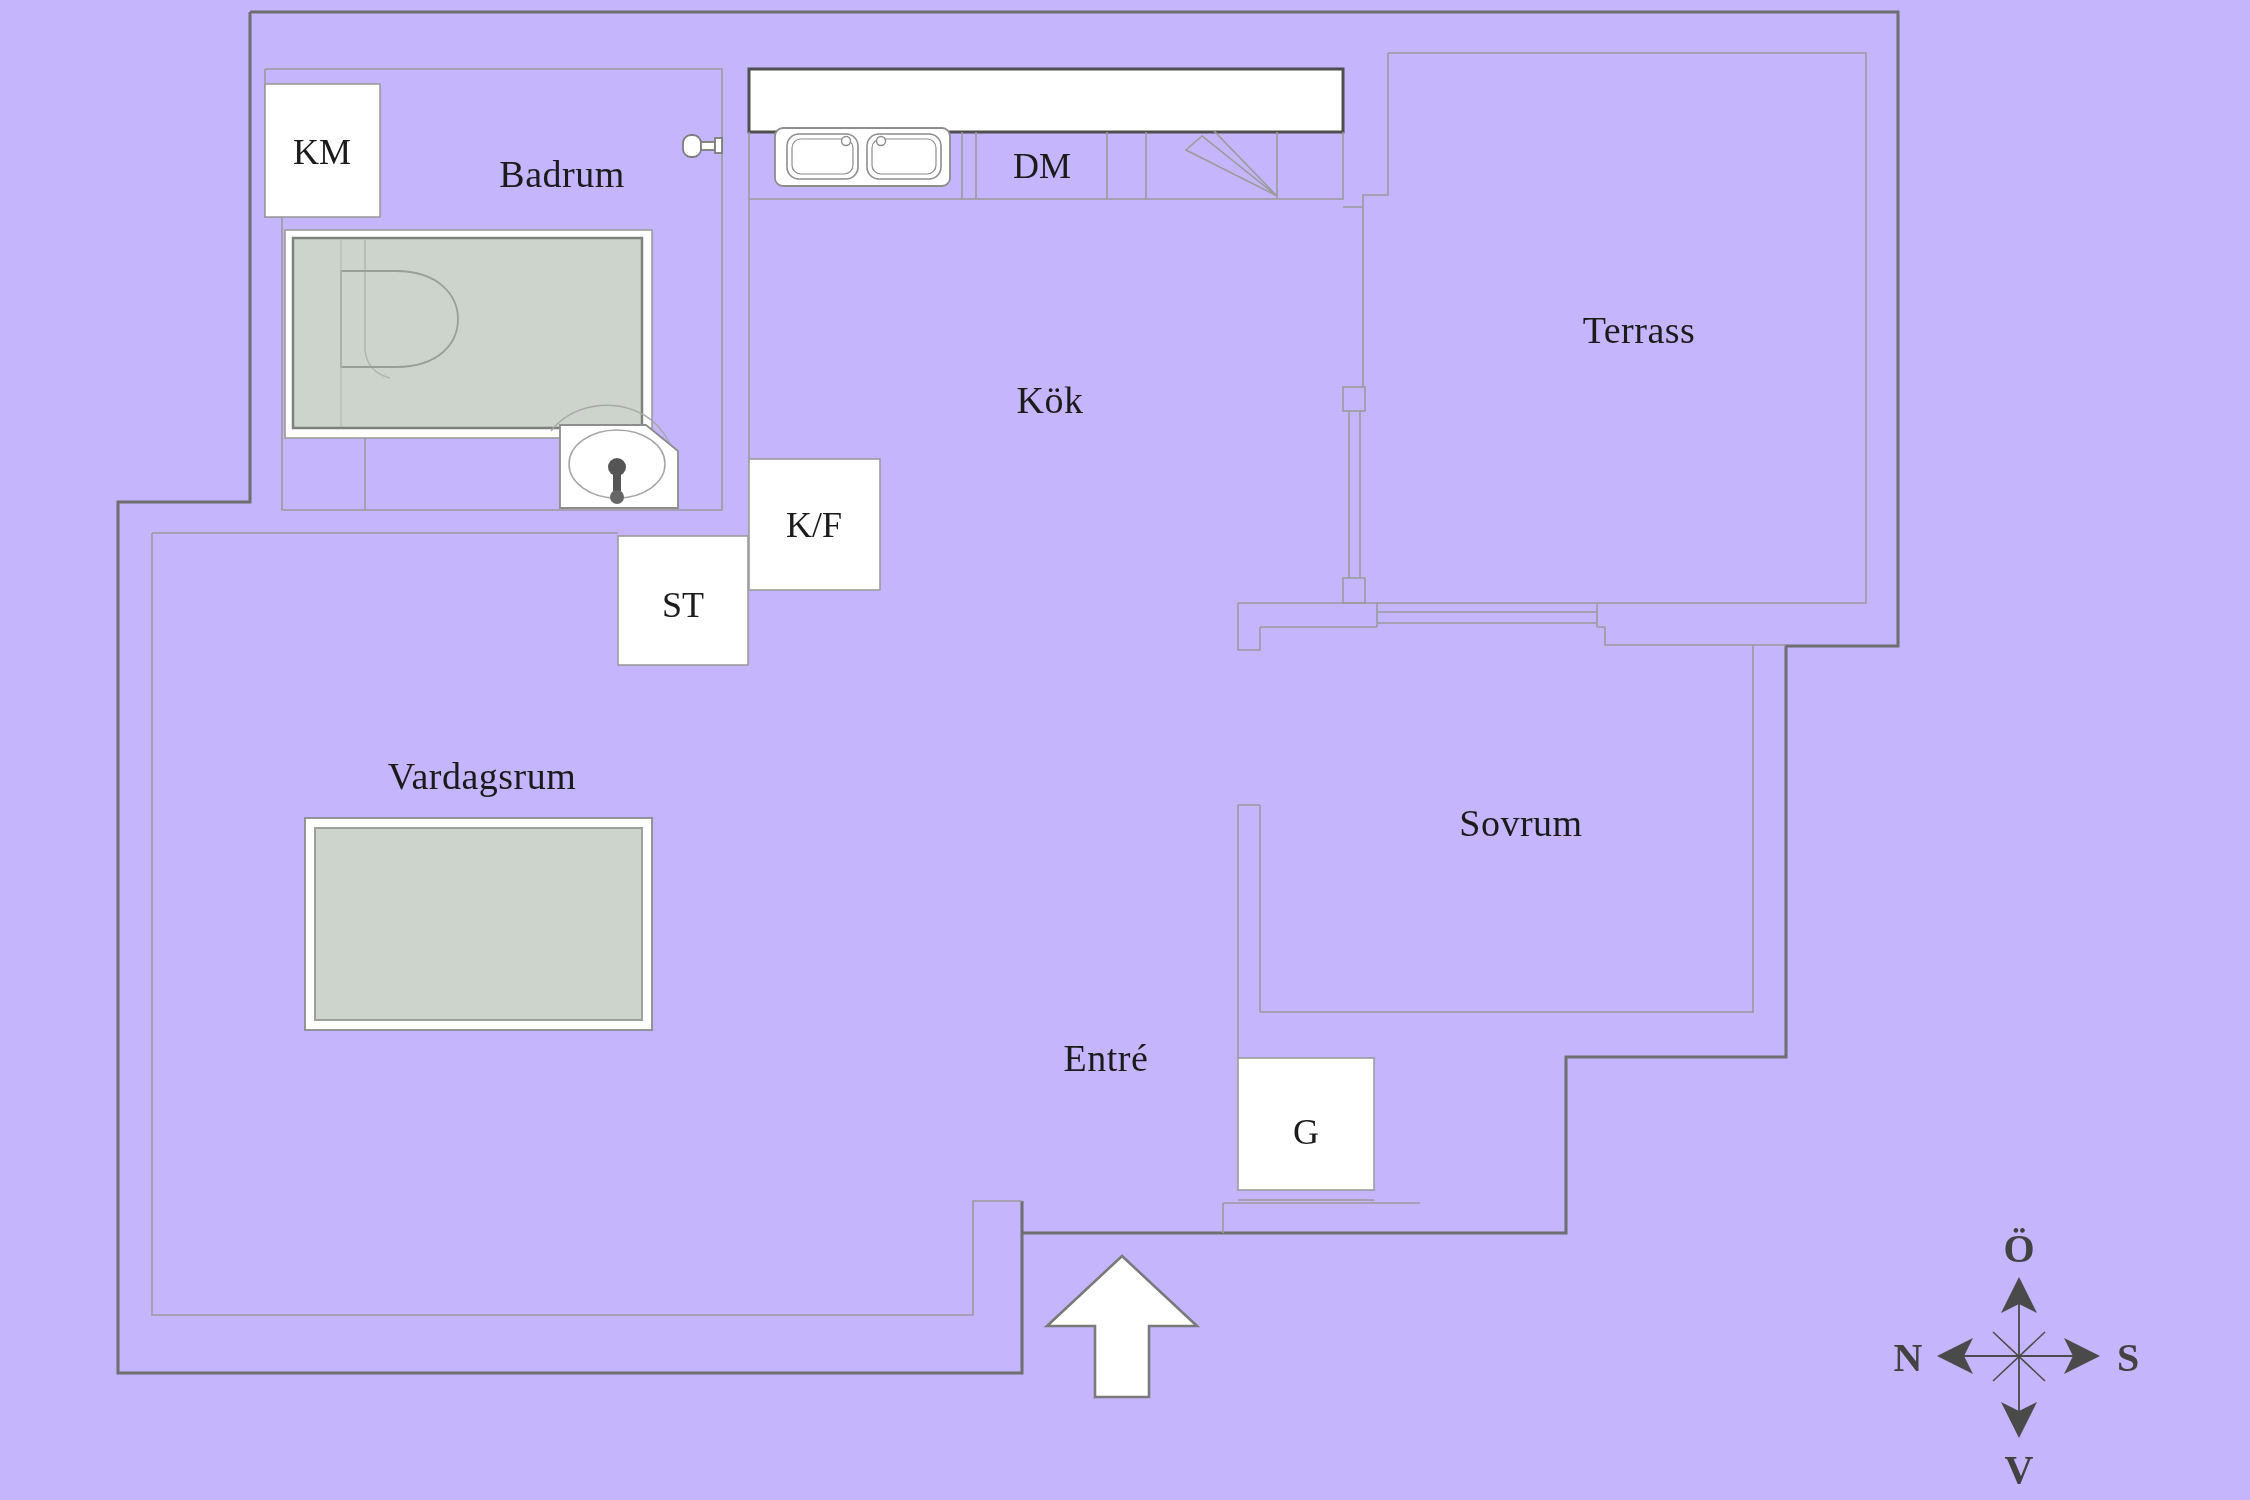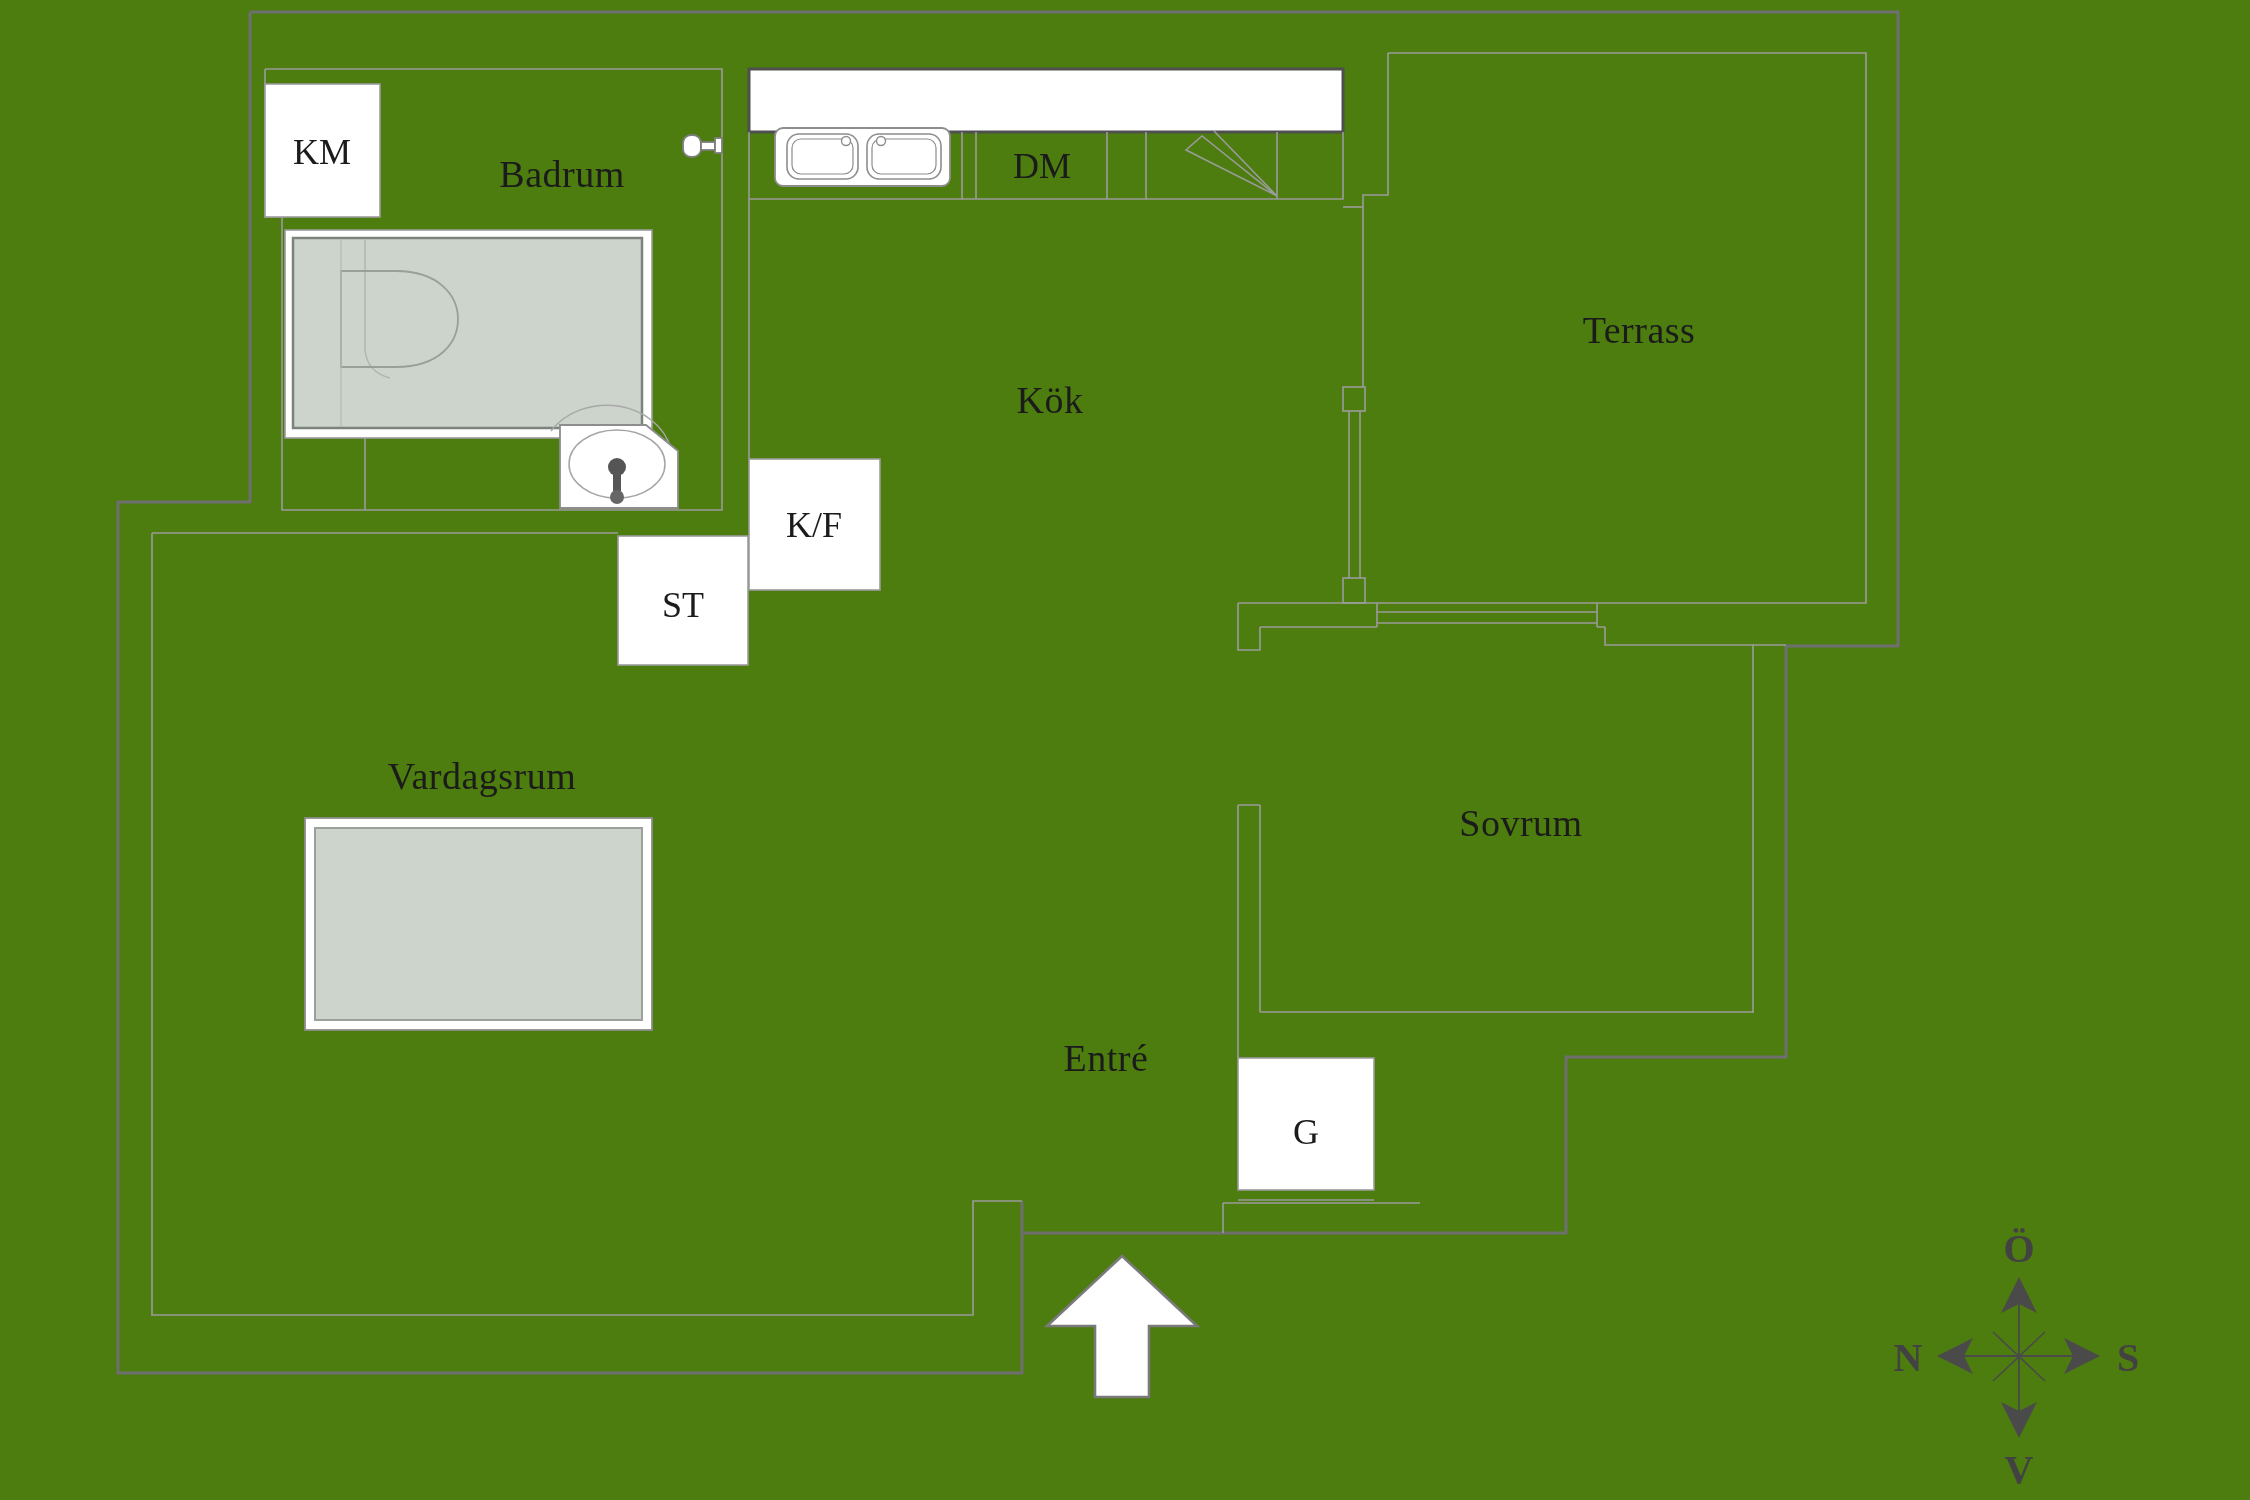--- a/index.html
+++ b/index.html
@@ -1,16 +1,16 @@
 <!DOCTYPE html>
 <html><head>
 <meta charset="utf-8">
 <style>
   html,body{margin:0;padding:0;background:#ffffff;}
-  .canvas{position:relative;width:2250px;height:1500px;background:#4d7c0f;overflow:hidden;}
+  .canvas{position:relative;width:2250px;height:1500px;background:#c4b5fd;overflow:hidden;}
   svg{display:block;}
   text{font-family:"Liberation Serif","DejaVu Serif",serif;fill:#1b1b1b;}
   .room-label{font-size:38px;letter-spacing:0.5px;}
   .fix-label{font-size:36px;}
   .compass-label{font-size:40px;font-weight:bold;fill:#424242;}
 </style>
 </head>
 <body>
 
 <div class="canvas">

